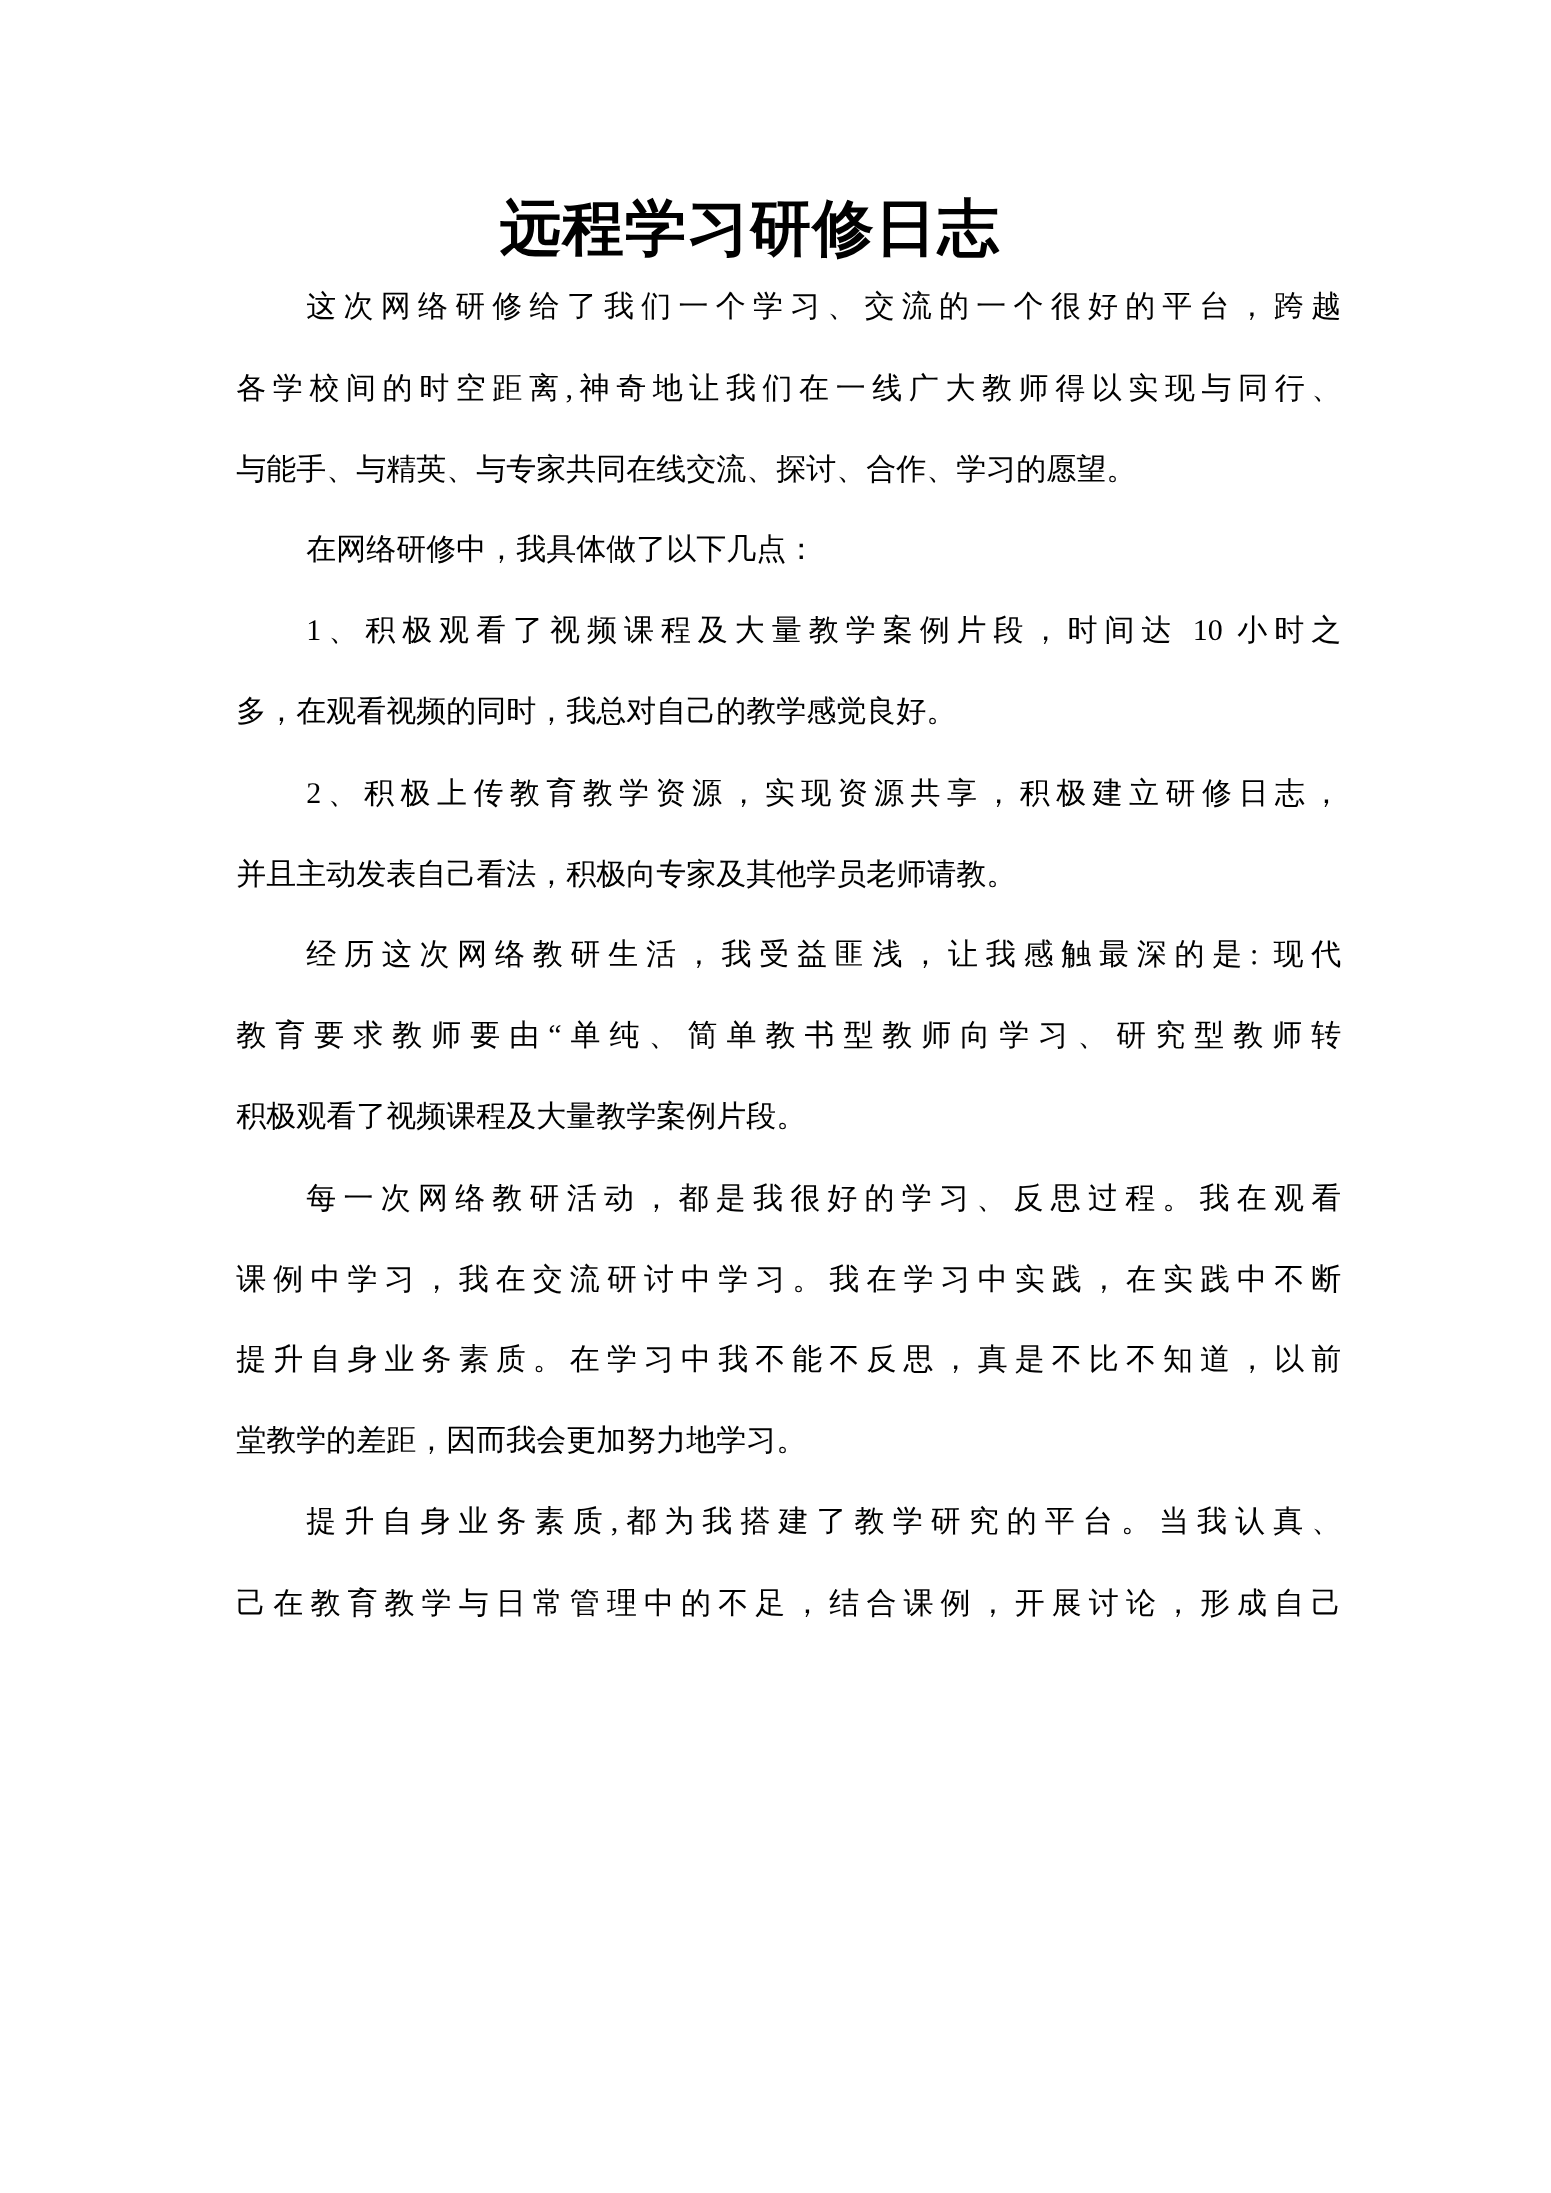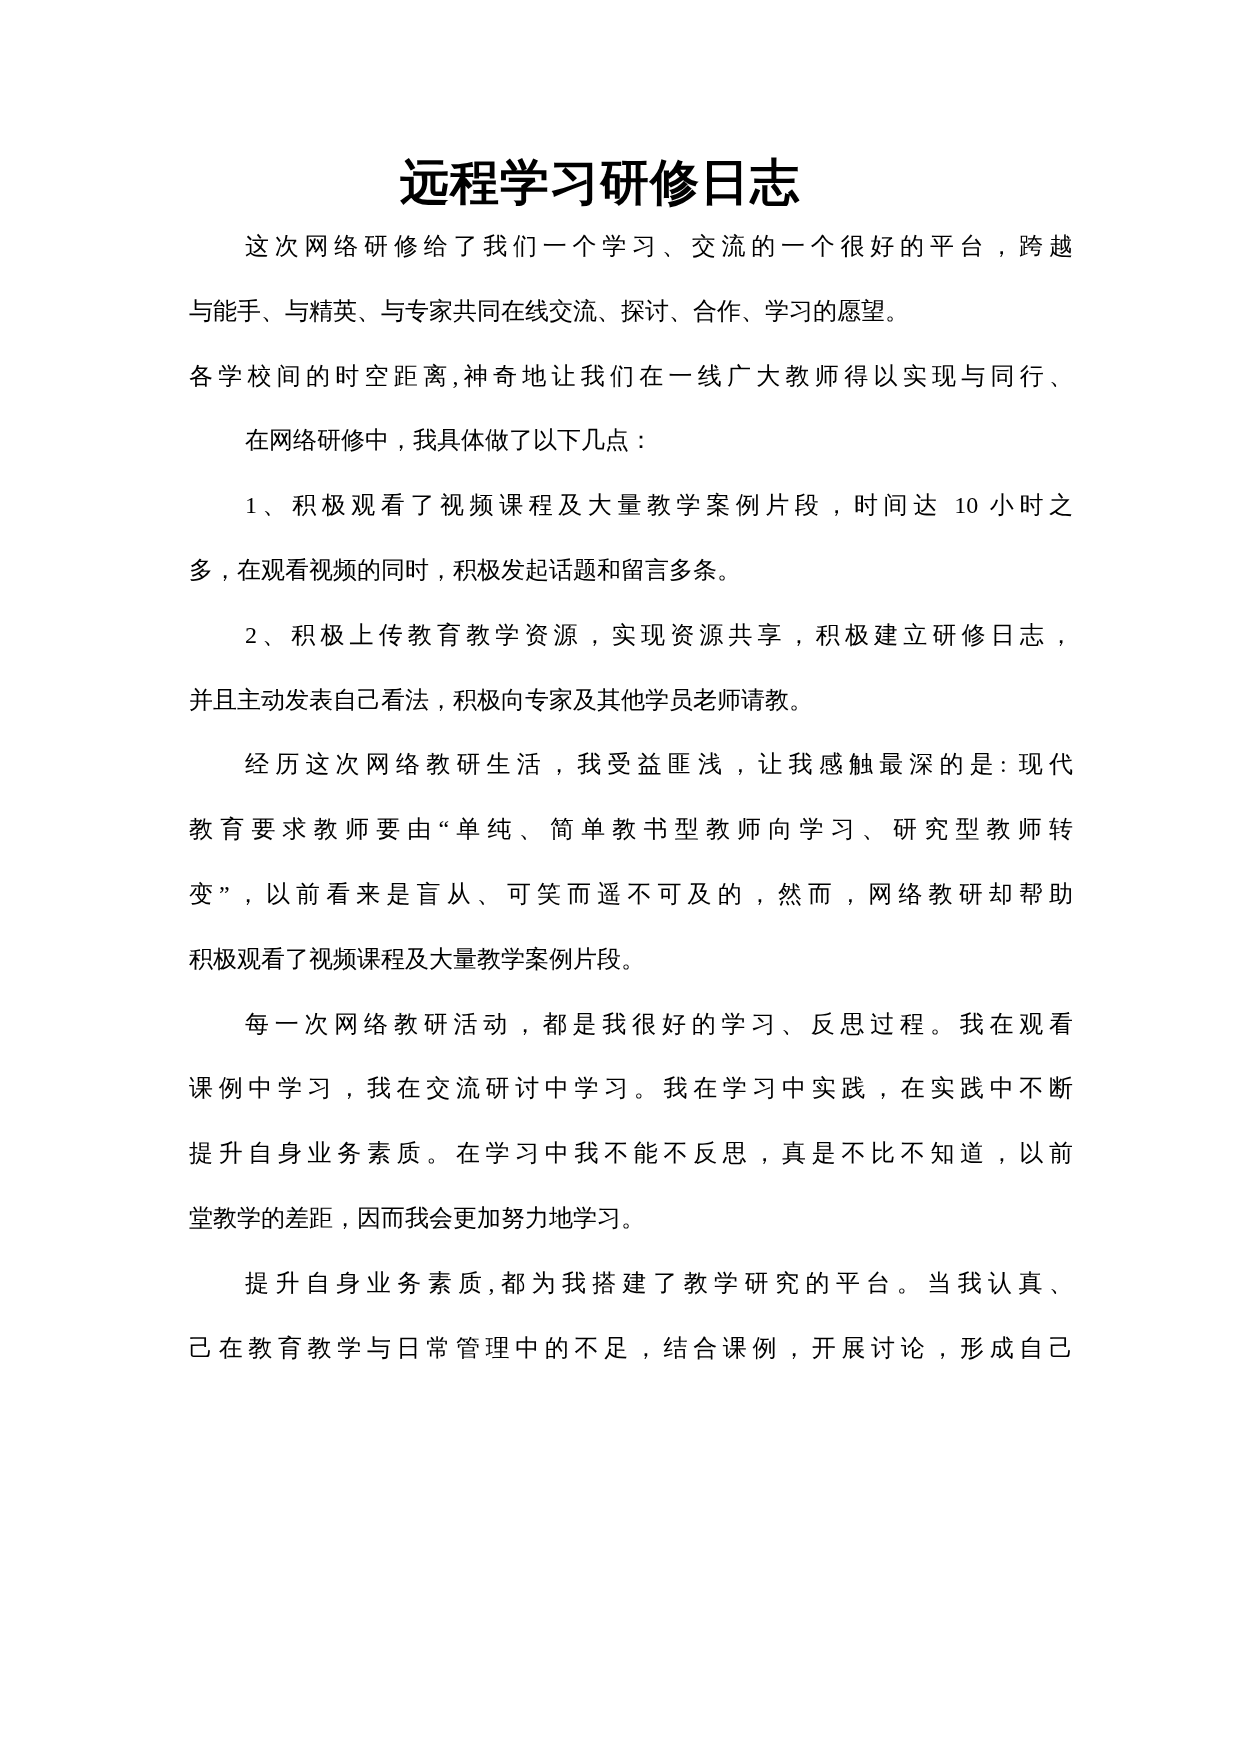--- a/index.html
+++ b/index.html
@@ -40,30 +40,29 @@
   .line.fill { text-align-last: justify; }
   .line.indent { text-indent: 56px; }
 </style>
 </head>
 <body>
 
 <div class="page">
   <div class="doc-title">远程学习研修日志</div>
   <div class="doc-body">
       <div class="line indent fill">这次网络研修给了我们一个学习、交流的一个很好的平台，跨越</div>
+      <div class="line fill">各学校间的时空距离,神奇地让我们在一线广大教师得以实现与同行、</div>
       <div class="line">与能手、与精英、与专家共同在线交流、探讨、合作、学习的愿望。</div>
-      <div class="line fill">各学校间的时空距离,神奇地让我们在一线广大教师得以实现与同行、</div>
       <div class="line indent">在网络研修中，我具体做了以下几点：</div>
       <div class="line indent fill">1、积极观看了视频课程及大量教学案例片段，时间达 10 小时之</div>
-      <div class="line">多，在观看视频的同时，积极发起话题和留言多条。</div>
+      <div class="line">多，在观看视频的同时，我总对自己的教学感觉良好。</div>
       <div class="line indent fill">2、积极上传教育教学资源，实现资源共享，积极建立研修日志，</div>
       <div class="line">并且主动发表自己看法，积极向专家及其他学员老师请教。</div>
       <div class="line indent fill">经历这次网络教研生活，我受益匪浅，让我感触最深的是: 现代</div>
       <div class="line fill">教育要求教师要由“单纯、简单教书型教师向学习、研究型教师转</div>
-      <div class="line fill">变”，以前看来是盲从、可笑而遥不可及的，然而，网络教研却帮助</div>
       <div class="line">积极观看了视频课程及大量教学案例片段。</div>
       <div class="line indent fill">每一次网络教研活动，都是我很好的学习、反思过程。我在观看</div>
       <div class="line fill">课例中学习，我在交流研讨中学习。我在学习中实践，在实践中不断</div>
       <div class="line fill">提升自身业务素质。在学习中我不能不反思，真是不比不知道，以前</div>
       <div class="line">堂教学的差距，因而我会更加努力地学习。</div>
       <div class="line indent fill">提升自身业务素质,都为我搭建了教学研究的平台。当我认真、</div>
       <div class="line fill">己在教育教学与日常管理中的不足，结合课例，开展讨论，形成自己</div>
     </div>
 </div>
 

